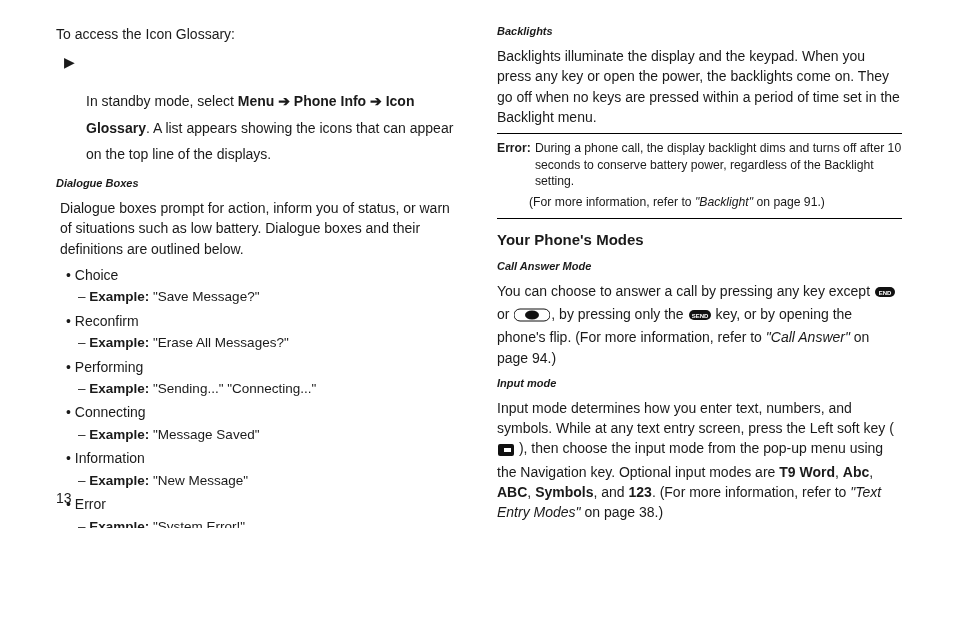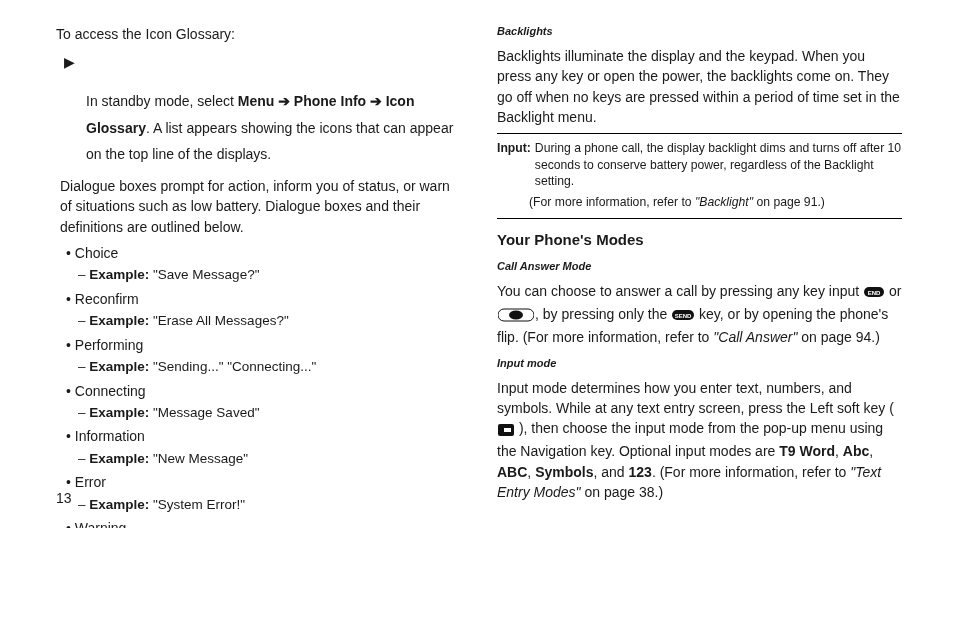--- a/index.html
+++ b/index.html
@@ -97,20 +97,21 @@
     <div class="col">
       <p class="intro">To access the Icon Glossary:</p>
 
       <div class="step">
         <div class="step-marker">▶</div>
         <div class="step-text">
           <span>In standby mode, select </span><span class="bold">Menu</span><span class="bold"> ➔ </span><span class="bold">Phone Info</span><span class="bold"> ➔ </span><span class="bold">Icon Glossary</span><span>. A list appears showing the icons that can appear on the top line of the displays.</span>
         </div>
       </div>
 
+      <div class="head-sub">Dialogue Boxes</div>
       <p class="body-indent">Dialogue boxes prompt for action, inform you of status, or warn of situations such as low battery. Dialogue boxes and their definitions are outlined below.</p>
 
       <div class="bullet">• <span>Choice</span></div>
       <div class="ex">– <span class="ex-label">Example: </span><span>"Save Message?"</span></div>
 
       <div class="bullet">• <span>Reconfirm</span></div>
       <div class="ex">– <span class="ex-label">Example: </span><span>"Erase All Messages?"</span></div>
 
       <div class="bullet">• <span>Performing</span></div>
       <div class="ex">– <span class="ex-label">Example: </span><span>"Sending..." "Connecting..."</span></div>
@@ -127,33 +128,33 @@
       <div class="bullet">• <span>Warning</span></div>
       <div class="ex">– <span class="ex-label">Example: </span><span>"Low Battery," "Memory Full!"</span></div>
     </div>
 
     <div class="col col-right">
       <div class="head-sub" style="margin-top:0">Backlights</div>
       <p>Backlights illuminate the display and the keypad. When you press any key or open the power, the backlights come on. They go off when no keys are pressed within a period of time set in the Backlight menu.</p>
 
       <div class="note-wrap">
         <div class="note-line">
-          <span class="note-label">Input:</span>
+          <span class="note-label">Error:</span>
           <span class="note-body">During a phone call, the display backlight dims and turns off after 10 seconds to conserve battery power, regardless of the Backlight setting.</span>
         </div>
         <div class="note-sub">
           <span>(For more information, refer to </span><span class="ref-italic">"Backlight"</span><span>  on page 91.)</span>
         </div>
       </div>
 
       <div class="head-sec">Your Phone's Modes</div>
 
       <div class="head-sub">Call Answer Mode</div>
       <p>
-        <span>You can choose to answer a call by pressing any key input </span><span class="key-icon"><svg width="20" height="14" viewBox="0 0 20 14">
+        <span>You can choose to answer a call by pressing any key except </span><span class="key-icon"><svg width="20" height="14" viewBox="0 0 20 14">
               <rect x="0" y="2" width="20" height="10" rx="5" fill="#111"></rect>
               <text x="10" y="10" font-size="6" fill="#fff" text-anchor="middle" font-family="Arial" font-weight="bold">END</text>
             </svg></span><span> or </span><span class="key-icon"><svg width="36" height="14" viewBox="0 0 36 14">
               <rect x="0" y="1" width="36" height="12" rx="6" fill="#fff" stroke="#111"></rect>
               <ellipse cx="18" cy="7" rx="7" ry="4.5" fill="#111"></ellipse>
             </svg></span><span>, by pressing only the </span><span class="key-icon"><svg width="22" height="14" viewBox="0 0 22 14">
               <rect x="0" y="2" width="22" height="10" rx="5" fill="#111"></rect>
               <text x="11" y="10" font-size="6" fill="#fff" text-anchor="middle" font-family="Arial" font-weight="bold">SEND</text>
             </svg></span><span> key, or by opening the phone's flip. (For more information, refer to </span><span class="ref-italic">"Call Answer"</span><span>  on page 94.)</span>
       </p>

